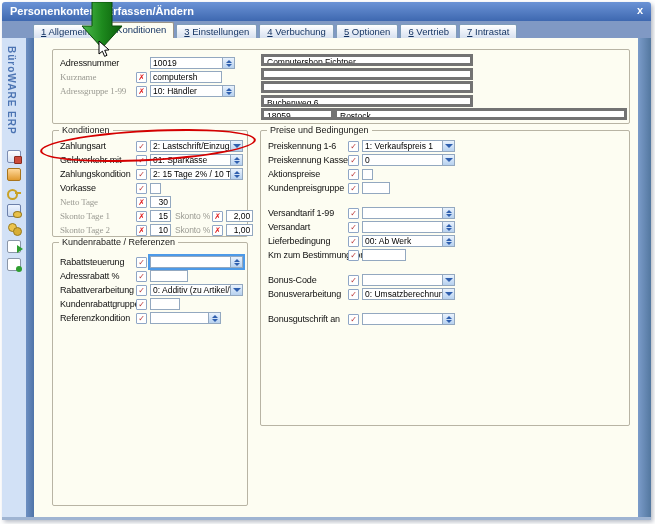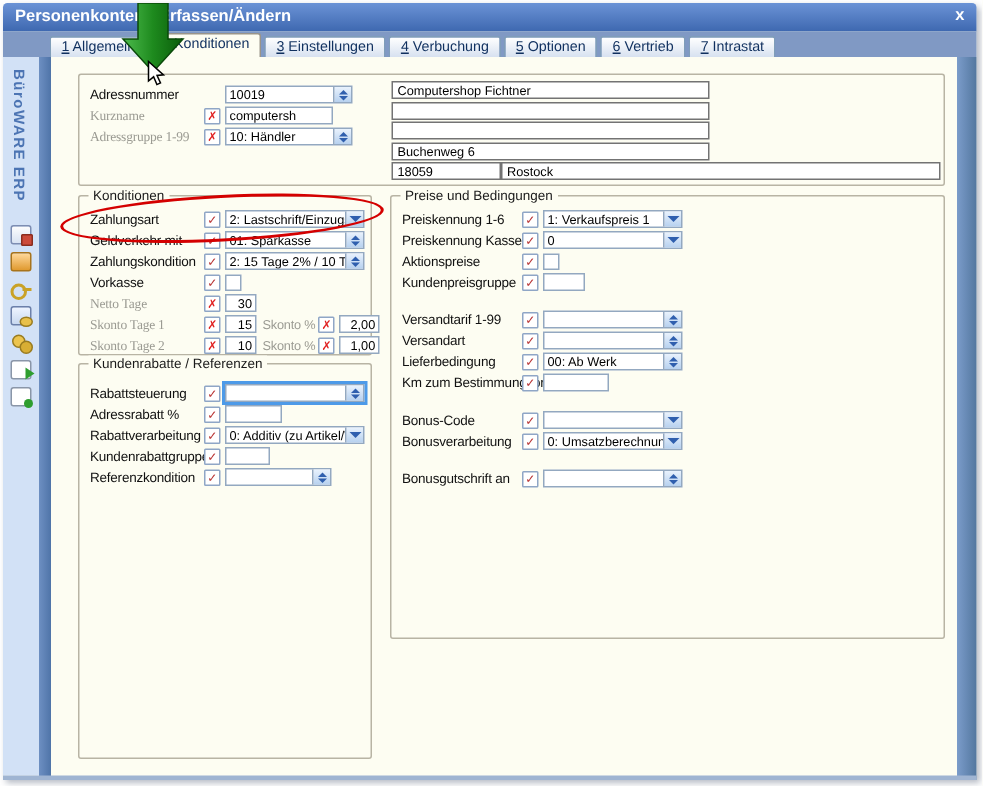--- a/index.html
+++ b/index.html
@@ -69,21 +69,21 @@
   .tri-up{width:0;height:0;border-left:3px solid transparent;border-right:3px solid transparent;border-bottom:3px solid #2f5fae;margin-bottom:1px;}
   .tri-down{width:0;height:0;border-left:3px solid transparent;border-right:3px solid transparent;border-top:3px solid #2f5fae;}
   .tri-big{border-left-width:4px;border-right-width:4px;border-top-width:4px;}
   .cbx{flex:none;width:11px;height:11px;border:1px solid #93a8c0;background:#fff;}
   .numf{flex:none;height:12px;border:1px solid #93a8c0;background:#fff;font-size:8.5px;line-height:10px;
     text-align:right;padding:0 2px;white-space:nowrap;overflow:hidden;}
   .w93{width:93px}.w85{width:85px}.w72{width:72px}.w71{width:71px}
   .n21{width:21px}.n27{width:27px}.n28{width:28px}.n30{width:30px}.n38{width:38px}.n44{width:44px}
   .addr-right{position:absolute;left:208px;right:2px;top:4px;}
   .addr-line{display:flex;height:12px;margin-bottom:1.5px;}
-  .addr-input{height:12px;border:1px solid #737373;background:#fff;font-size:8.5px;line-height:10px;
+  .addr-input{height:12px;border:3px solid #737373;background:#fff;font-size:8.5px;line-height:10px;
     padding:0 3px;white-space:nowrap;overflow:hidden;}
   .aw{width:212px}.azip{width:73px;margin-right:0}.acity{flex:1}
   .annot{position:absolute;z-index:60;pointer-events:none;}
   .ellipse{left:40px;top:130px;width:216px;height:31px;border:2px solid #d40000;border-radius:50%;transform:rotate(-3deg);z-index:55;}
   u{text-decoration:underline;}
 </style>
 </head>
 <body>
 
 <div id="screen">

